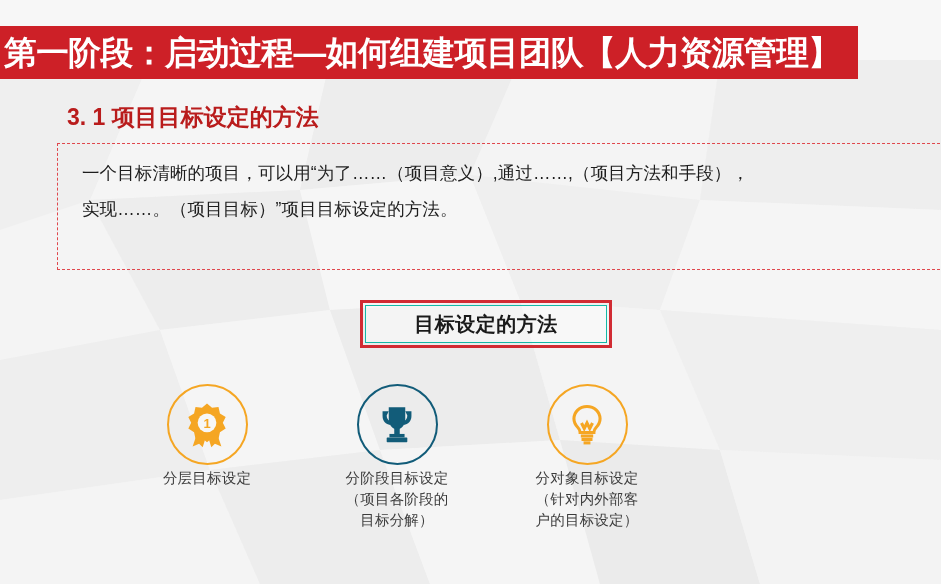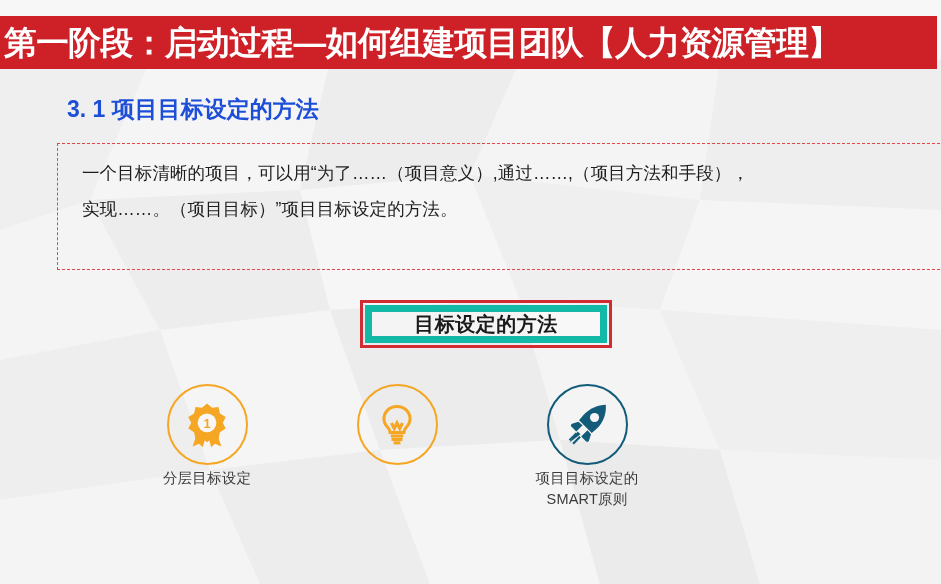--- a/index.html
+++ b/index.html
@@ -25,22 +25,22 @@
     inset: 0;
     width: 941px;
     height: 584px;
     z-index: 0;
   }
 
   
   .title-banner {
     position: absolute;
     left: 0;
-    top: 16px;
-    width: 937px;
+    top: 26px;
+    width: 858px;
     height: 53px;
     background: #cd2027;
     z-index: 5;
     display: flex;
     align-items: center;
     justify-content: flex-start;
   }
   .title-banner-text {
     color: #ffffff;
     font-size: 33px;
@@ -50,23 +50,23 @@
     padding-left: 4px;
     line-height: 1;
     transform: scaleX(0.99);
     transform-origin: left center;
   }
 
   
   .section-heading {
     position: absolute;
     left: 67px;
-    top: 94px;
-    z-index: 5;
-    color: #1d4ed8;
+    top: 102px;
+    z-index: 5;
+    color: #b91c1c;
     font-size: 23px;
     font-weight: bold;
     white-space: nowrap;
   }
 
   
   .desc-box {
     position: absolute;
     left: 57px;
     top: 143px;
@@ -92,21 +92,21 @@
     width: 252px;
     height: 48px;
     z-index: 5;
     border: 3px solid #d12b33;
     padding: 2px;
     background: transparent;
   }
   .center-box-inner {
     width: 100%;
     height: 100%;
-    border: 7px solid #14b8a6;
+    border: 1px solid #14b8a6;
     display: flex;
     align-items: center;
     justify-content: center;
     background: rgba(252,252,252,0.55);
   }
   .center-box-text {
     font-size: 20px;
     font-weight: bold;
     color: #1a1a1a;
     white-space: nowrap;
@@ -209,48 +209,51 @@
             <polygon points="18,44 12,62 21,58 26,63 30,50"></polygon>
             <polygon points="46,44 52,62 43,58 38,63 34,50"></polygon>
           </g>
           <circle cx="32" cy="29" r="13" fill="#f7f7f7"></circle>
           <text x="32" y="36" font-family="'Liberation Sans', sans-serif" font-size="18" font-weight="bold" fill="#f5a623" text-anchor="middle">1</text>
         </svg>
       </div>
       <div class="icon-label">分层目标设定</div>
     </div>
 
+    <div class="icon-item">
+      <div class="icon-circle teal">
+        <svg width="44" height="44" viewBox="0 0 64 64" aria-hidden="true">
+          <g fill="#125c79">
+            <path d="M20,6 h24 v16 c0,10 -5,16 -12,16 s-12,-6 -12,-16 z"></path>
+            <path d="M20,12 h-9 v7 c0,8 5,12 11,13 v-6 c-3,-1 -5,-4 -5,-8 z"></path>
+            <path d="M44,12 h9 v7 c0,8 -5,12 -11,13 v-6 c3,-1 5,-4 5,-8 z"></path>
+            <rect x="28" y="36" width="8" height="10"></rect>
+            <rect x="21" y="45" width="22" height="5"></rect>
+            <rect x="17" y="50" width="30" height="7" rx="1"></rect>
+          </g>
+        </svg>
+      </div>
+      <div class="icon-label">分阶段目标设定
+（项目各阶段的
+目标分解）</div>
+    </div>
 
     <div class="icon-item">
       <div class="icon-circle orange">
         <svg width="44" height="44" viewBox="0 0 64 64" aria-hidden="true">
           <g fill="none" stroke="#f5a623" stroke-width="4.5">
             <path d="M32,5 C21,5 13,13 13,23 c0,6 3,10 6,13 c2,2 3,4 3,7 h20 c0,-3 1,-5 3,-7 c3,-3 6,-7 6,-13 C51,13 43,5 32,5 z"></path>
             <path d="M24,29 l4,8 l4,-8 l4,8 l4,-8"></path>
             <line x1="23" y1="48" x2="41" y2="48"></line>
             <line x1="24" y1="53" x2="40" y2="53"></line>
             <line x1="27" y1="58" x2="37" y2="58"></line>
           </g>
         </svg>
       </div>
-    </div>
-
-    <div class="icon-item">
-      <div class="icon-circle teal">
-        <svg width="45" height="45" viewBox="0 0 64 64" aria-hidden="true">
-          <g fill="#125c79">
-            <path d="M58,4 C47,4 35,9 26,19 l-6,7 l18,18 l7,-6 C55,29 59,16 58,4 z"></path>
-            <path d="M19,28 l-9,3 c-2,1 -2,3 -1,4 l7,7 l9,-9 z"></path>
-            <path d="M37,46 l-3,9 c-1,2 -3,2 -4,1 l-7,-7 l9,-9 z"></path>
-            <path d="M18,42 l-12,16 l16,-12 z"></path>
-            <rect x="4" y="48" width="14" height="3.2" transform="rotate(-45 11 49)"></rect>
-            <rect x="9" y="53" width="14" height="3.2" transform="rotate(-45 16 54)"></rect>
-          </g>
-          <circle cx="42" cy="22" r="6.5" fill="#f6f6f6"></circle>
-        </svg>
-      </div>
-      <div class="icon-label">项目目标设定的
-SMART原则</div>
-    </div>
+      <div class="icon-label">分对象目标设定
+（针对内外部客
+户的目标设定）</div>
+    </div>
+
 
   </div>
 
 </div>
 
 </body></html>

